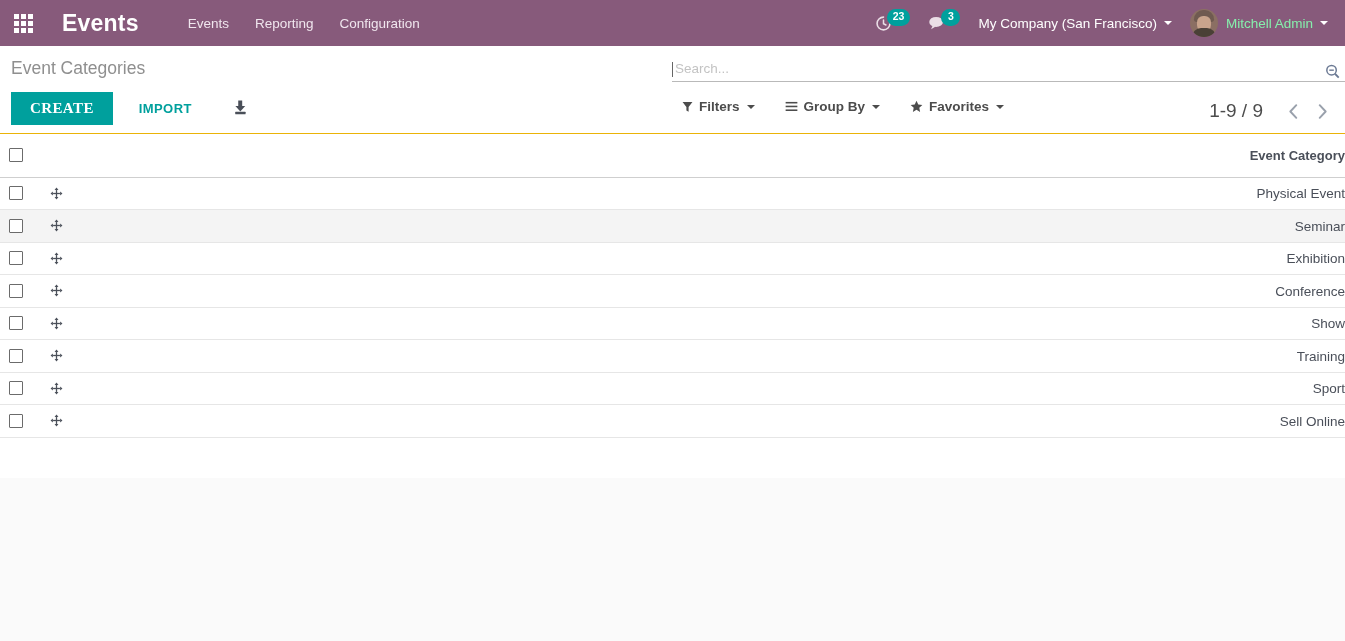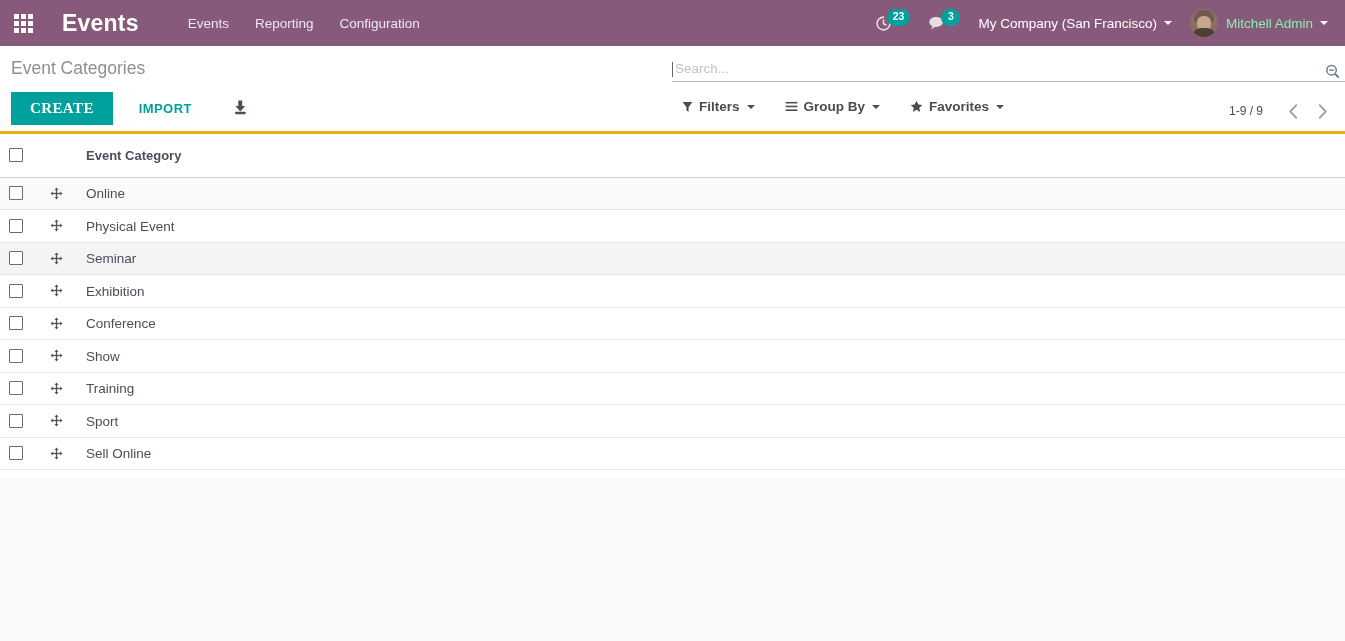--- a/index.html
+++ b/index.html
@@ -121,21 +121,21 @@
     position: absolute; left: 2px; bottom: 0;
     width: 24px; height: 9px;
     border-radius: 9px 9px 0 0;
     background: #4a4036;
   }
   .user-name { color: #86efac; font-size: 13.5px; white-space: nowrap; }
 
   
   .control-panel {
     background: #FFFFFF;
-    border-bottom: 3px solid #eab308;
+    border-bottom: 1px solid #eab308;
     position: relative;
     height: 88px;
   }
   .cp-title {
     position: absolute;
     left: 11px; top: 12px;
     font-size: 17.5px;
     color: #8F8F8F;
     font-weight: normal;
   }
@@ -230,35 +230,35 @@
     border-right: 4px solid transparent;
     border-top: 4.5px solid #4C4C4C;
     margin-left: 7px;
   }
   .pager {
     position: absolute;
     right: 8px; top: 0;
     display: flex; align-items: center;
     height: 24px;
   }
-  .pager-count { font-size: 12px; color: #4C4C4C; margin-right: 16px; white-space: nowrap; }
+  .pager-count { font-size: 19px; color: #4C4C4C; margin-right: 16px; white-space: nowrap; }
   .pager-btn {
     background: none; border: none; cursor: pointer;
     padding: 0 8px; line-height: 0;
   }
 
   
   .list-wrap { background: #FFFFFF; }
   table.olist {
     width: 100%;
     border-collapse: collapse;
     table-layout: fixed;
   }
   table.olist th, table.olist td {
-    text-align: left;
+    text-align: right;
     font-weight: normal;
     padding: 0;
   }
   .col-check { width: 44px; }
   .col-handle { width: 40px; }
 
   thead tr { height: 43px; border-bottom: 1px solid #CFCFCF; }
   thead th { vertical-align: middle; }
   .th-label {
     font-size: 13px;
@@ -467,40 +467,20 @@
         <th>
           <span class="cbx"></span>
         </th>
         <th></th>
         <th>
           <span class="th-label">Event Category</span>
         </th>
       </tr>
     </thead>
     <tbody id="tbody">
-  <tr class="row-item tint-a">
-    <td>
-      <span class="cbx"></span>
-    </td>
-    <td>
-      <span class="handle">
-        <svg width="13" height="13" viewBox="0 0 14 14">
-          <path d="M7 0.6 L9.1 3.1 H4.9 Z" fill="#4A4F59"></path>
-          <path d="M7 13.4 L9.1 10.9 H4.9 Z" fill="#4A4F59"></path>
-          <path d="M0.6 7 L3.1 4.9 V9.1 Z" fill="#4A4F59"></path>
-          <path d="M13.4 7 L10.9 4.9 V9.1 Z" fill="#4A4F59"></path>
-          <rect x="6.3" y="3.3" width="1.4" height="7.4" fill="#4A4F59"></rect>
-          <rect x="3.3" y="6.3" width="7.4" height="1.4" fill="#4A4F59"></rect>
-        </svg>
-      </span>
-    </td>
-    <td>
-      <span class="cell-name">Online</span>
-    </td>
-  </tr>
 
   <tr class="row-item tint-c">
     <td>
       <span class="cbx"></span>
     </td>
     <td>
       <span class="handle">
         <svg width="13" height="13" viewBox="0 0 14 14">
           <path d="M7 0.6 L9.1 3.1 H4.9 Z" fill="#4A4F59"></path>
           <path d="M7 13.4 L9.1 10.9 H4.9 Z" fill="#4A4F59"></path>

